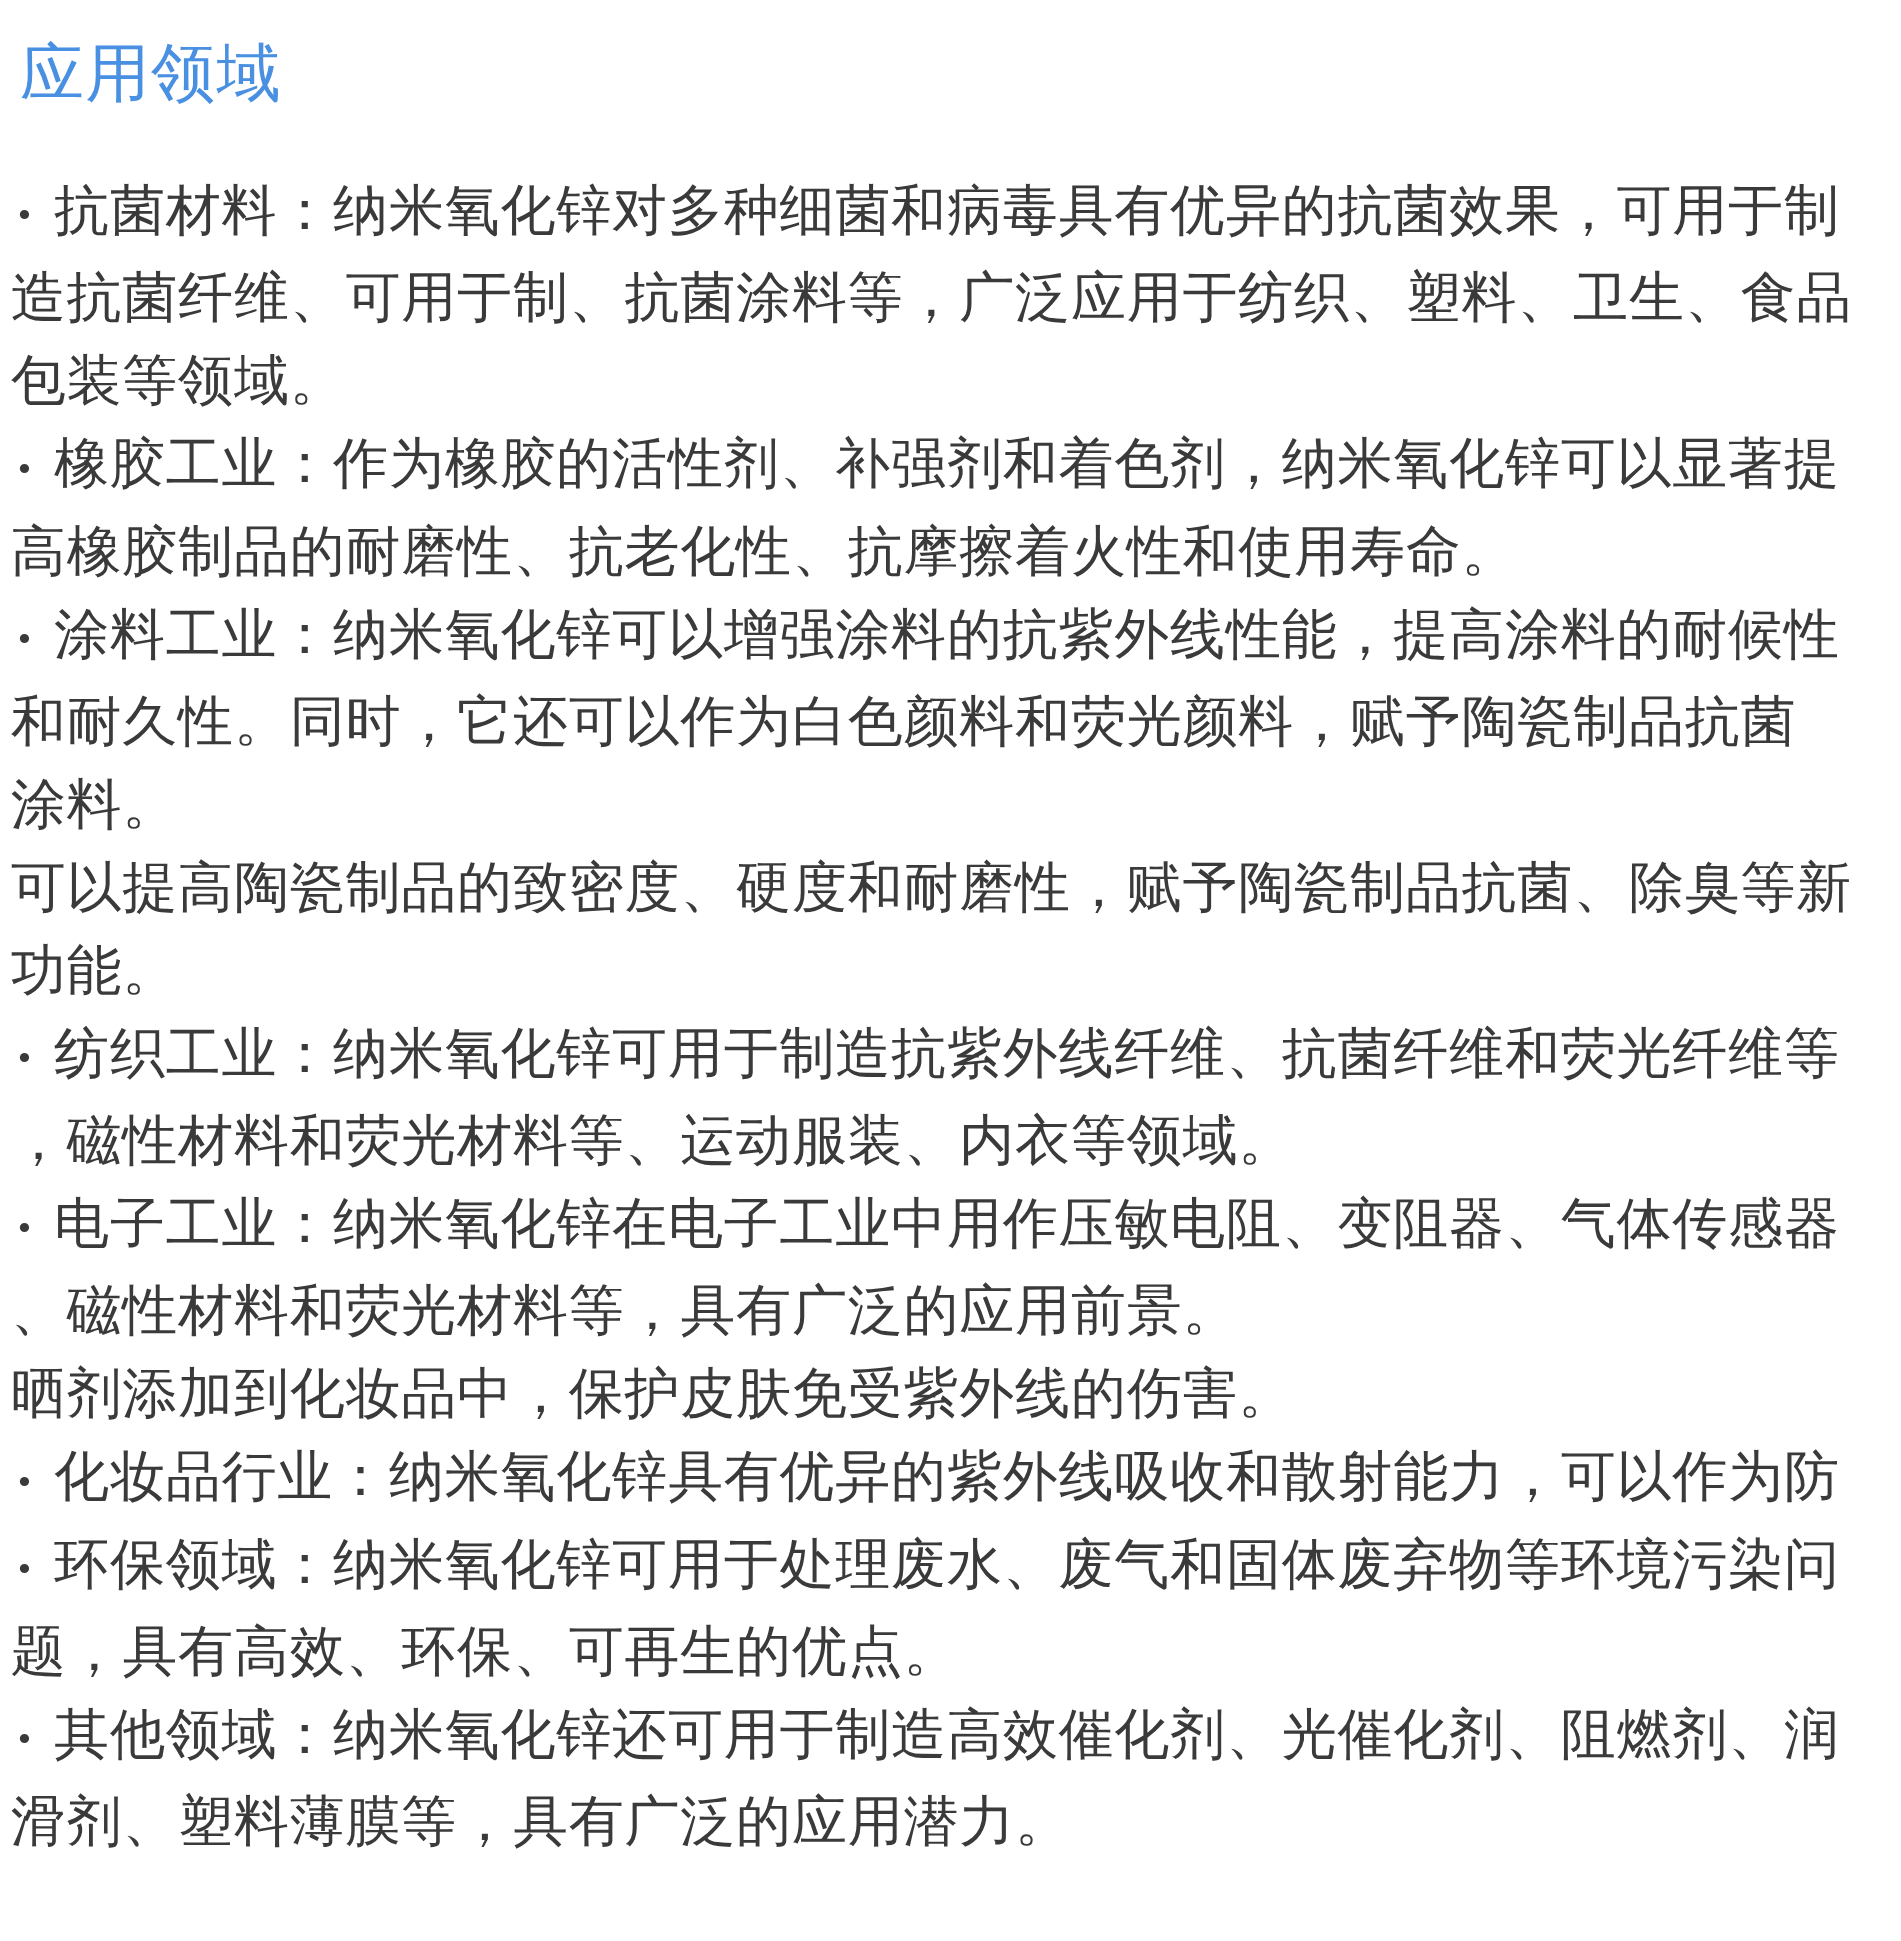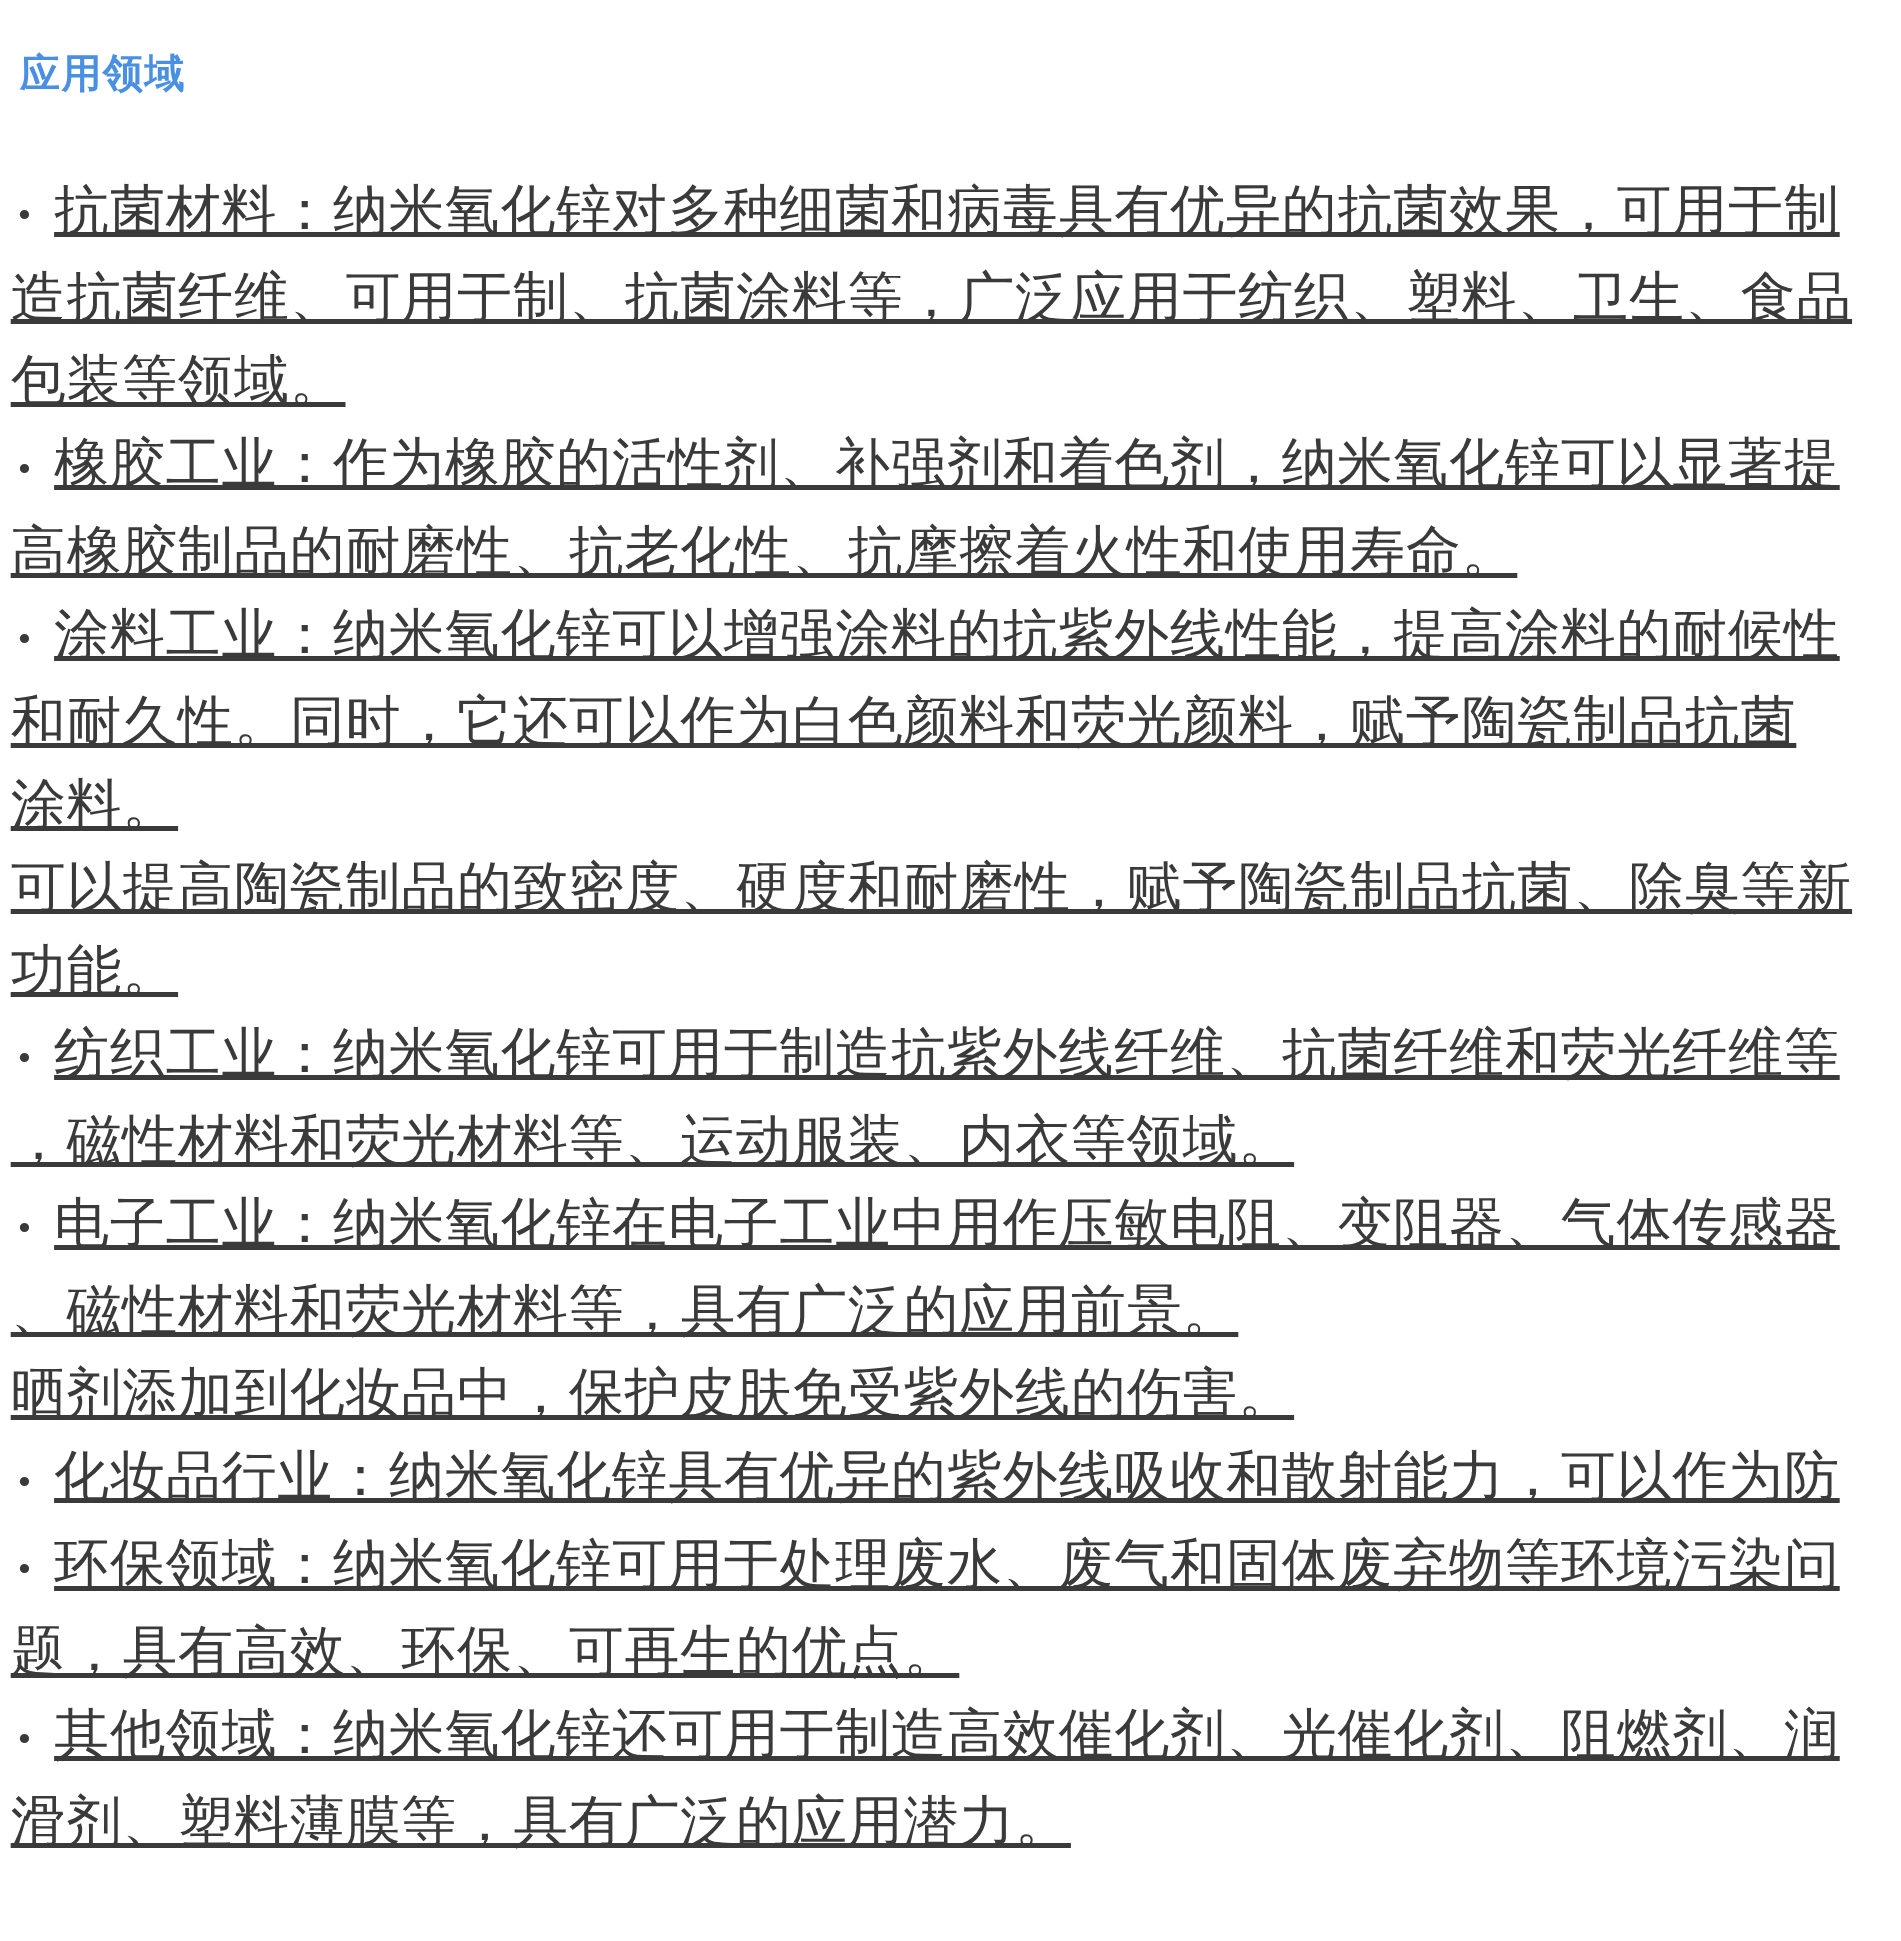--- a/index.html
+++ b/index.html
@@ -19,37 +19,36 @@
     overflow: hidden;
     font-family: "Liberation Sans", "DejaVu Sans", sans-serif;
   }
   .page {
     width: 100%;
     height: 100%;
     padding: 35px 10.7px 0 10.7px;
   }
   .title {
     margin: 0 0 57px 9.2px;
-    font-size: 40px;
+    font-size: 64px;
     line-height: 77px;
-    font-weight: 700;
+    font-weight: 400;
     color: var(--accent);
     letter-spacing: 1.5px;
   }
   .bullet-list {
     color: var(--body-text);
   }
   .bullet-item { margin: 0; }
   .line {
     font-size: 55px;
     line-height: 83px;
     letter-spacing: 0.8px;
     white-space: nowrap;
     color: var(--body-text);
-    text-decoration: underline;
   }
   .marker {
     display: inline-block;
     font-size: 0.62em;
     margin: 0 23px 0 7.7px;
     vertical-align: 0.08em;
     color: var(--body-text);
   }
 </style>
 </head>

